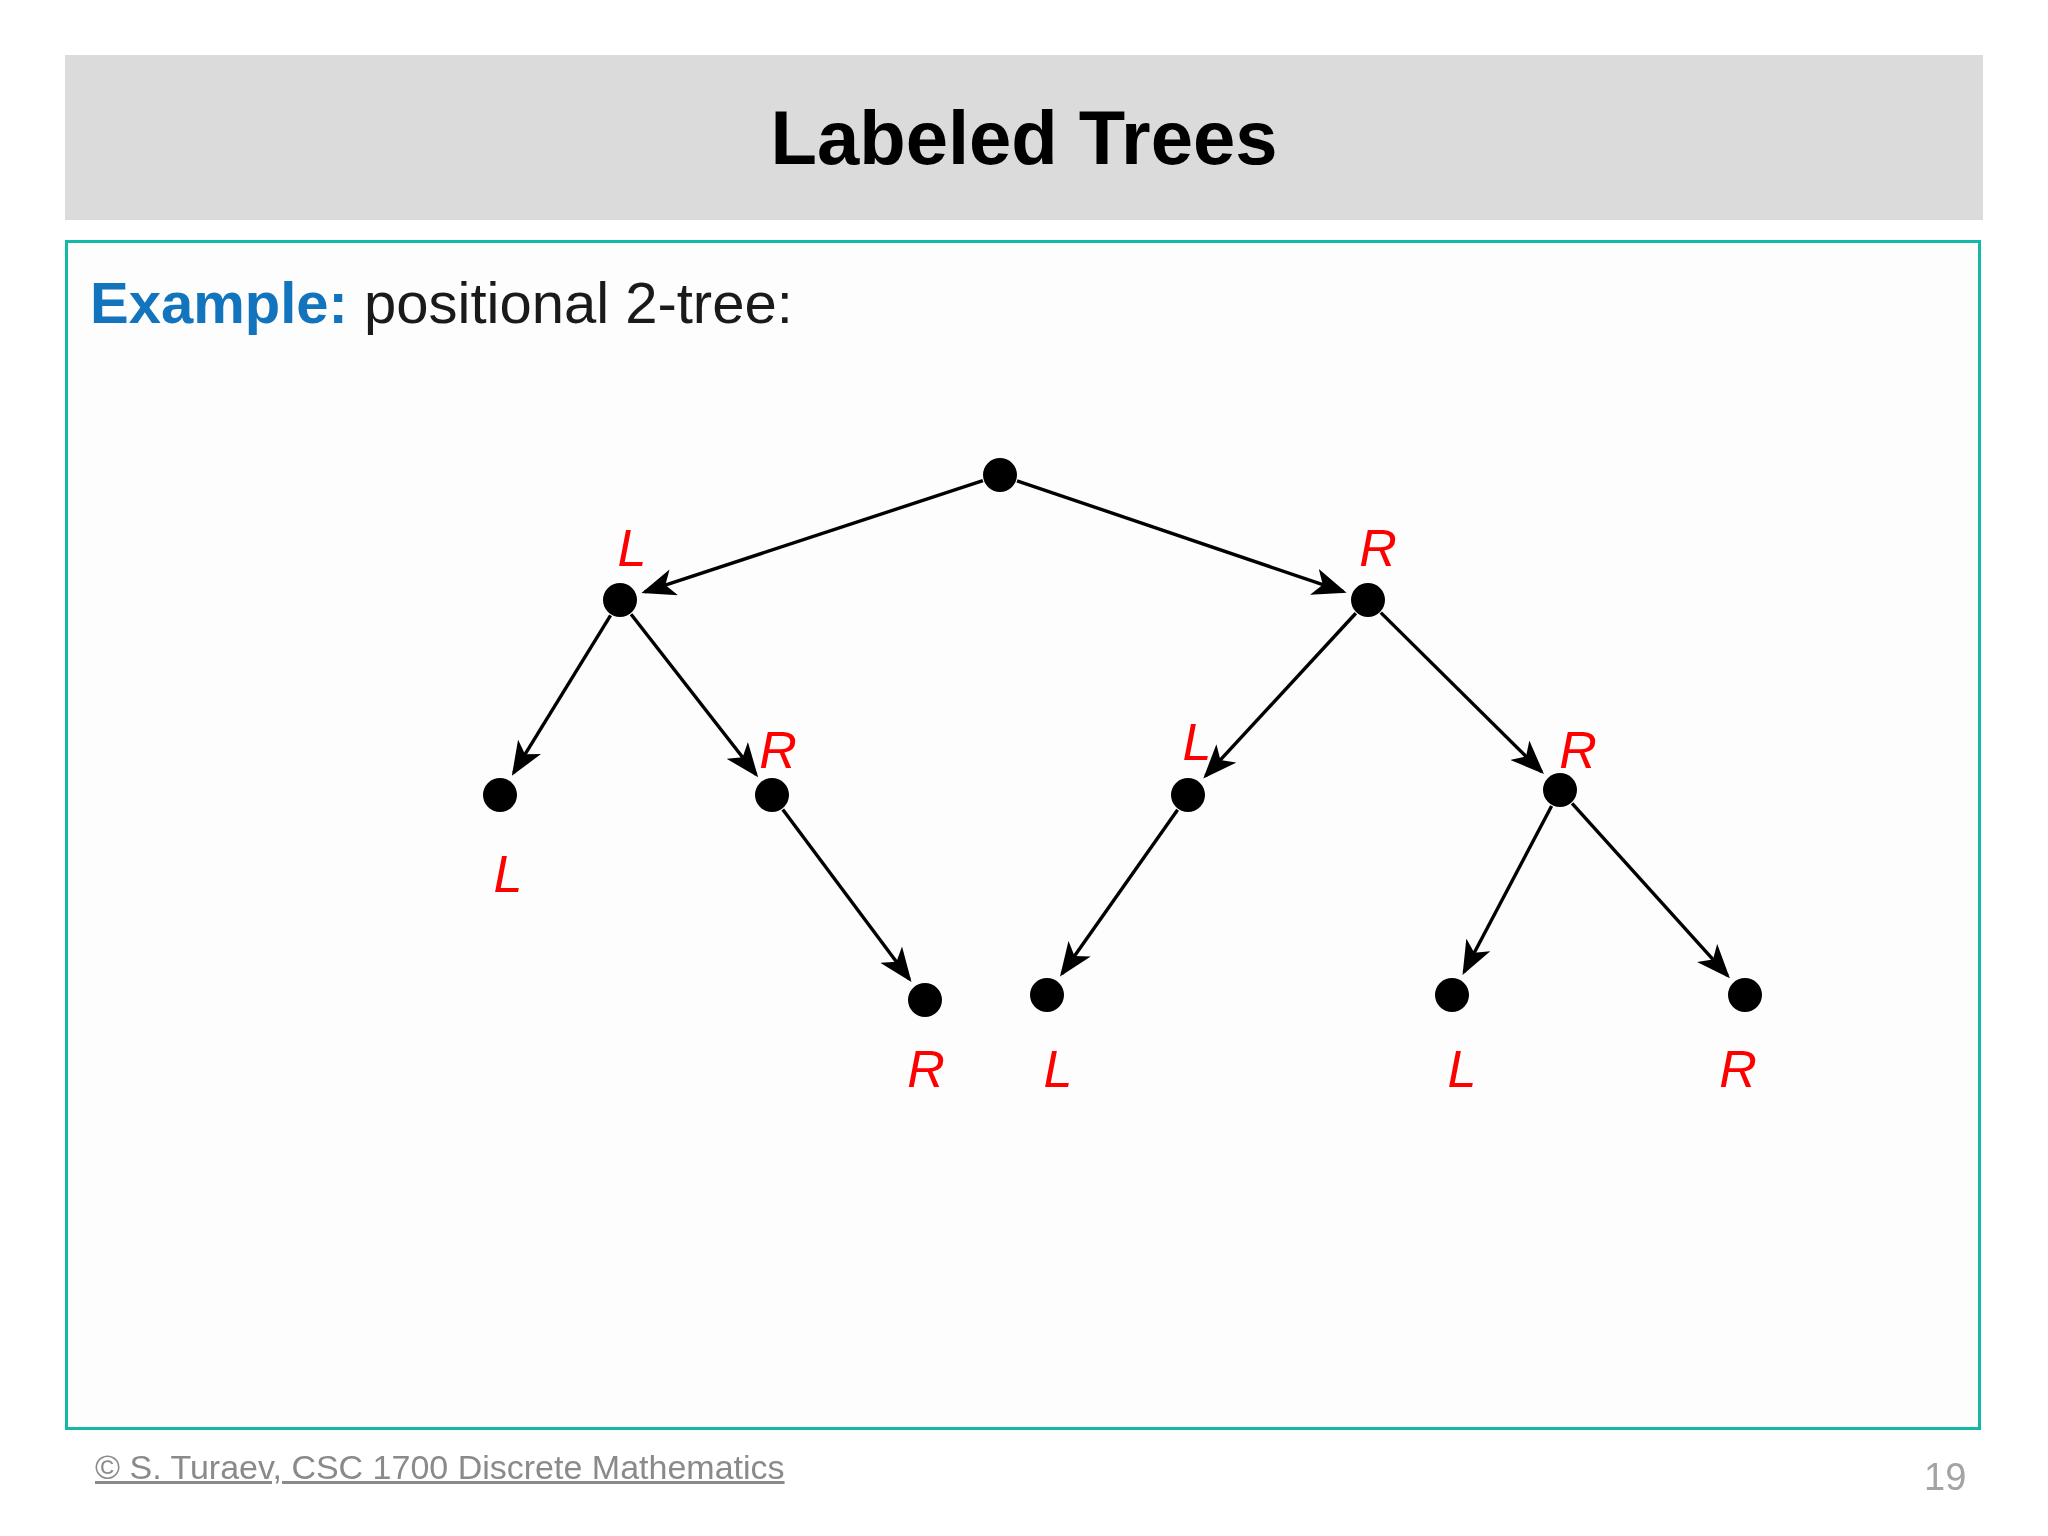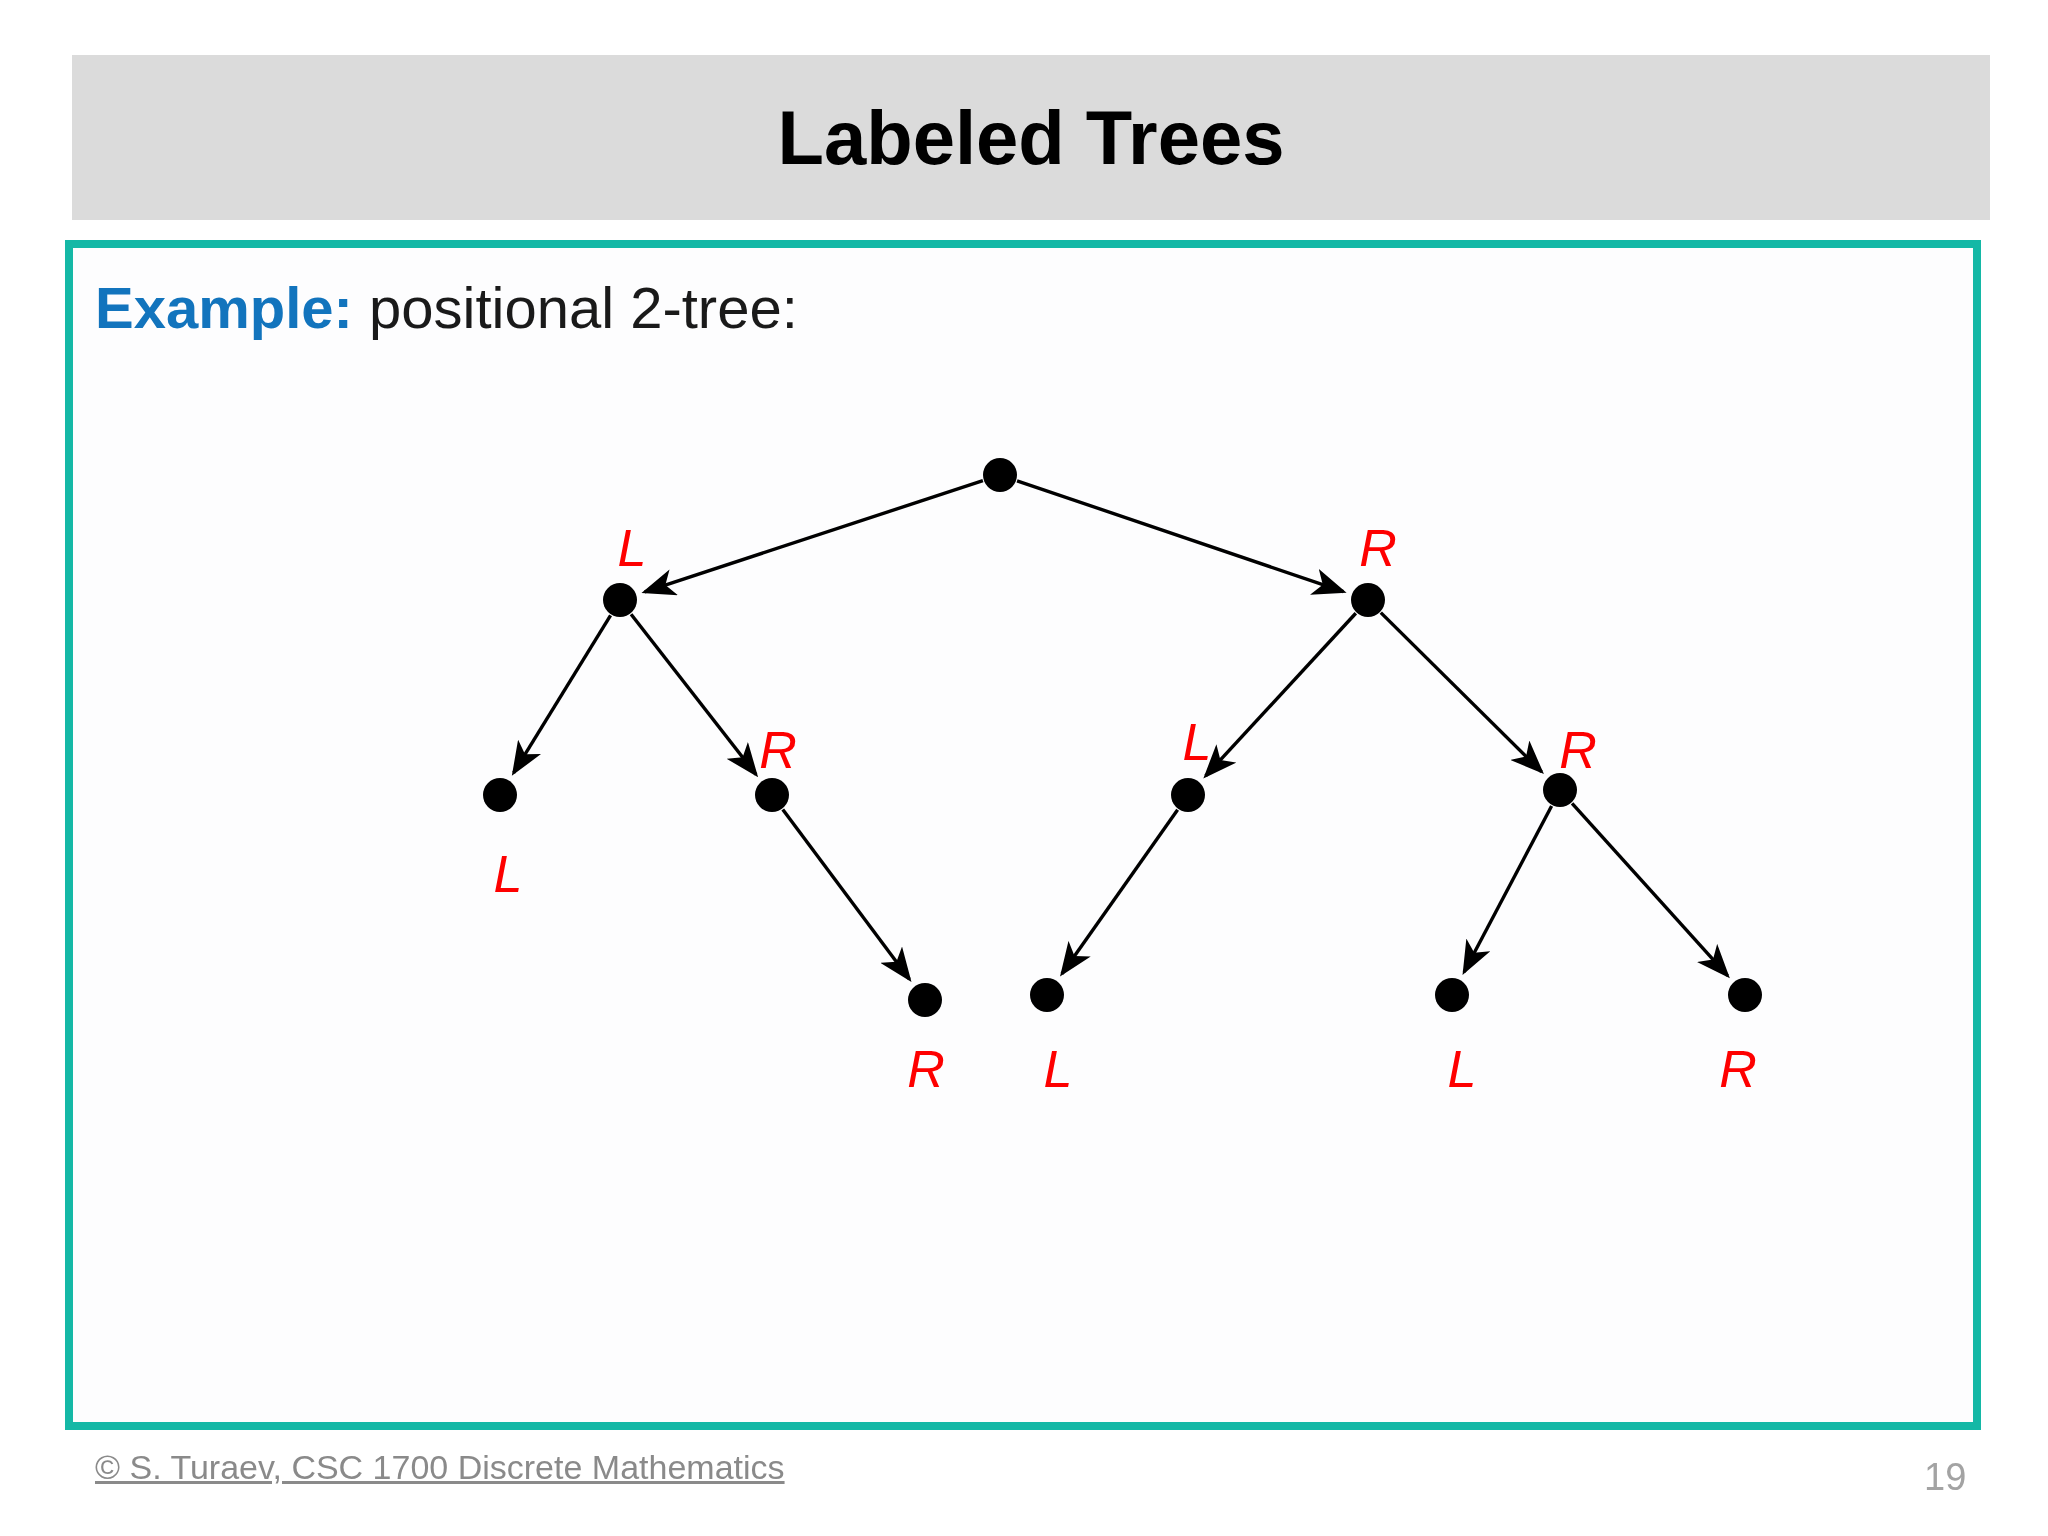--- a/index.html
+++ b/index.html
@@ -25,40 +25,39 @@
   .title-band {
     position: absolute;
     left: 65px;
     top: 55px;
     width: 1918px;
     height: 165px;
     background: #dbdbdb;
     display: flex;
     align-items: center;
     justify-content: center;
-    margin-left: 7px;
   }
   .title-text {
     font-family: "Liberation Sans", sans-serif;
     font-weight: bold;
     font-size: 76px;
     color: #000000;
     letter-spacing: 0px;
     line-height: 1;
   }
 
   
   .content-box {
     position: absolute;
     left: 65px;
     top: 240px;
     width: 1916px;
     height: 1190px;
     background: #fdfdfe;
-    border: 8px solid #14b8a6;
+    border: 3px solid #14b8a6;
     box-sizing: border-box;
   }
 
   .example-line {
     position: absolute;
     left: 22px;
     top: 25px;
     font-size: 58px;
     color: #1a1a1a;
     white-space: nowrap;

